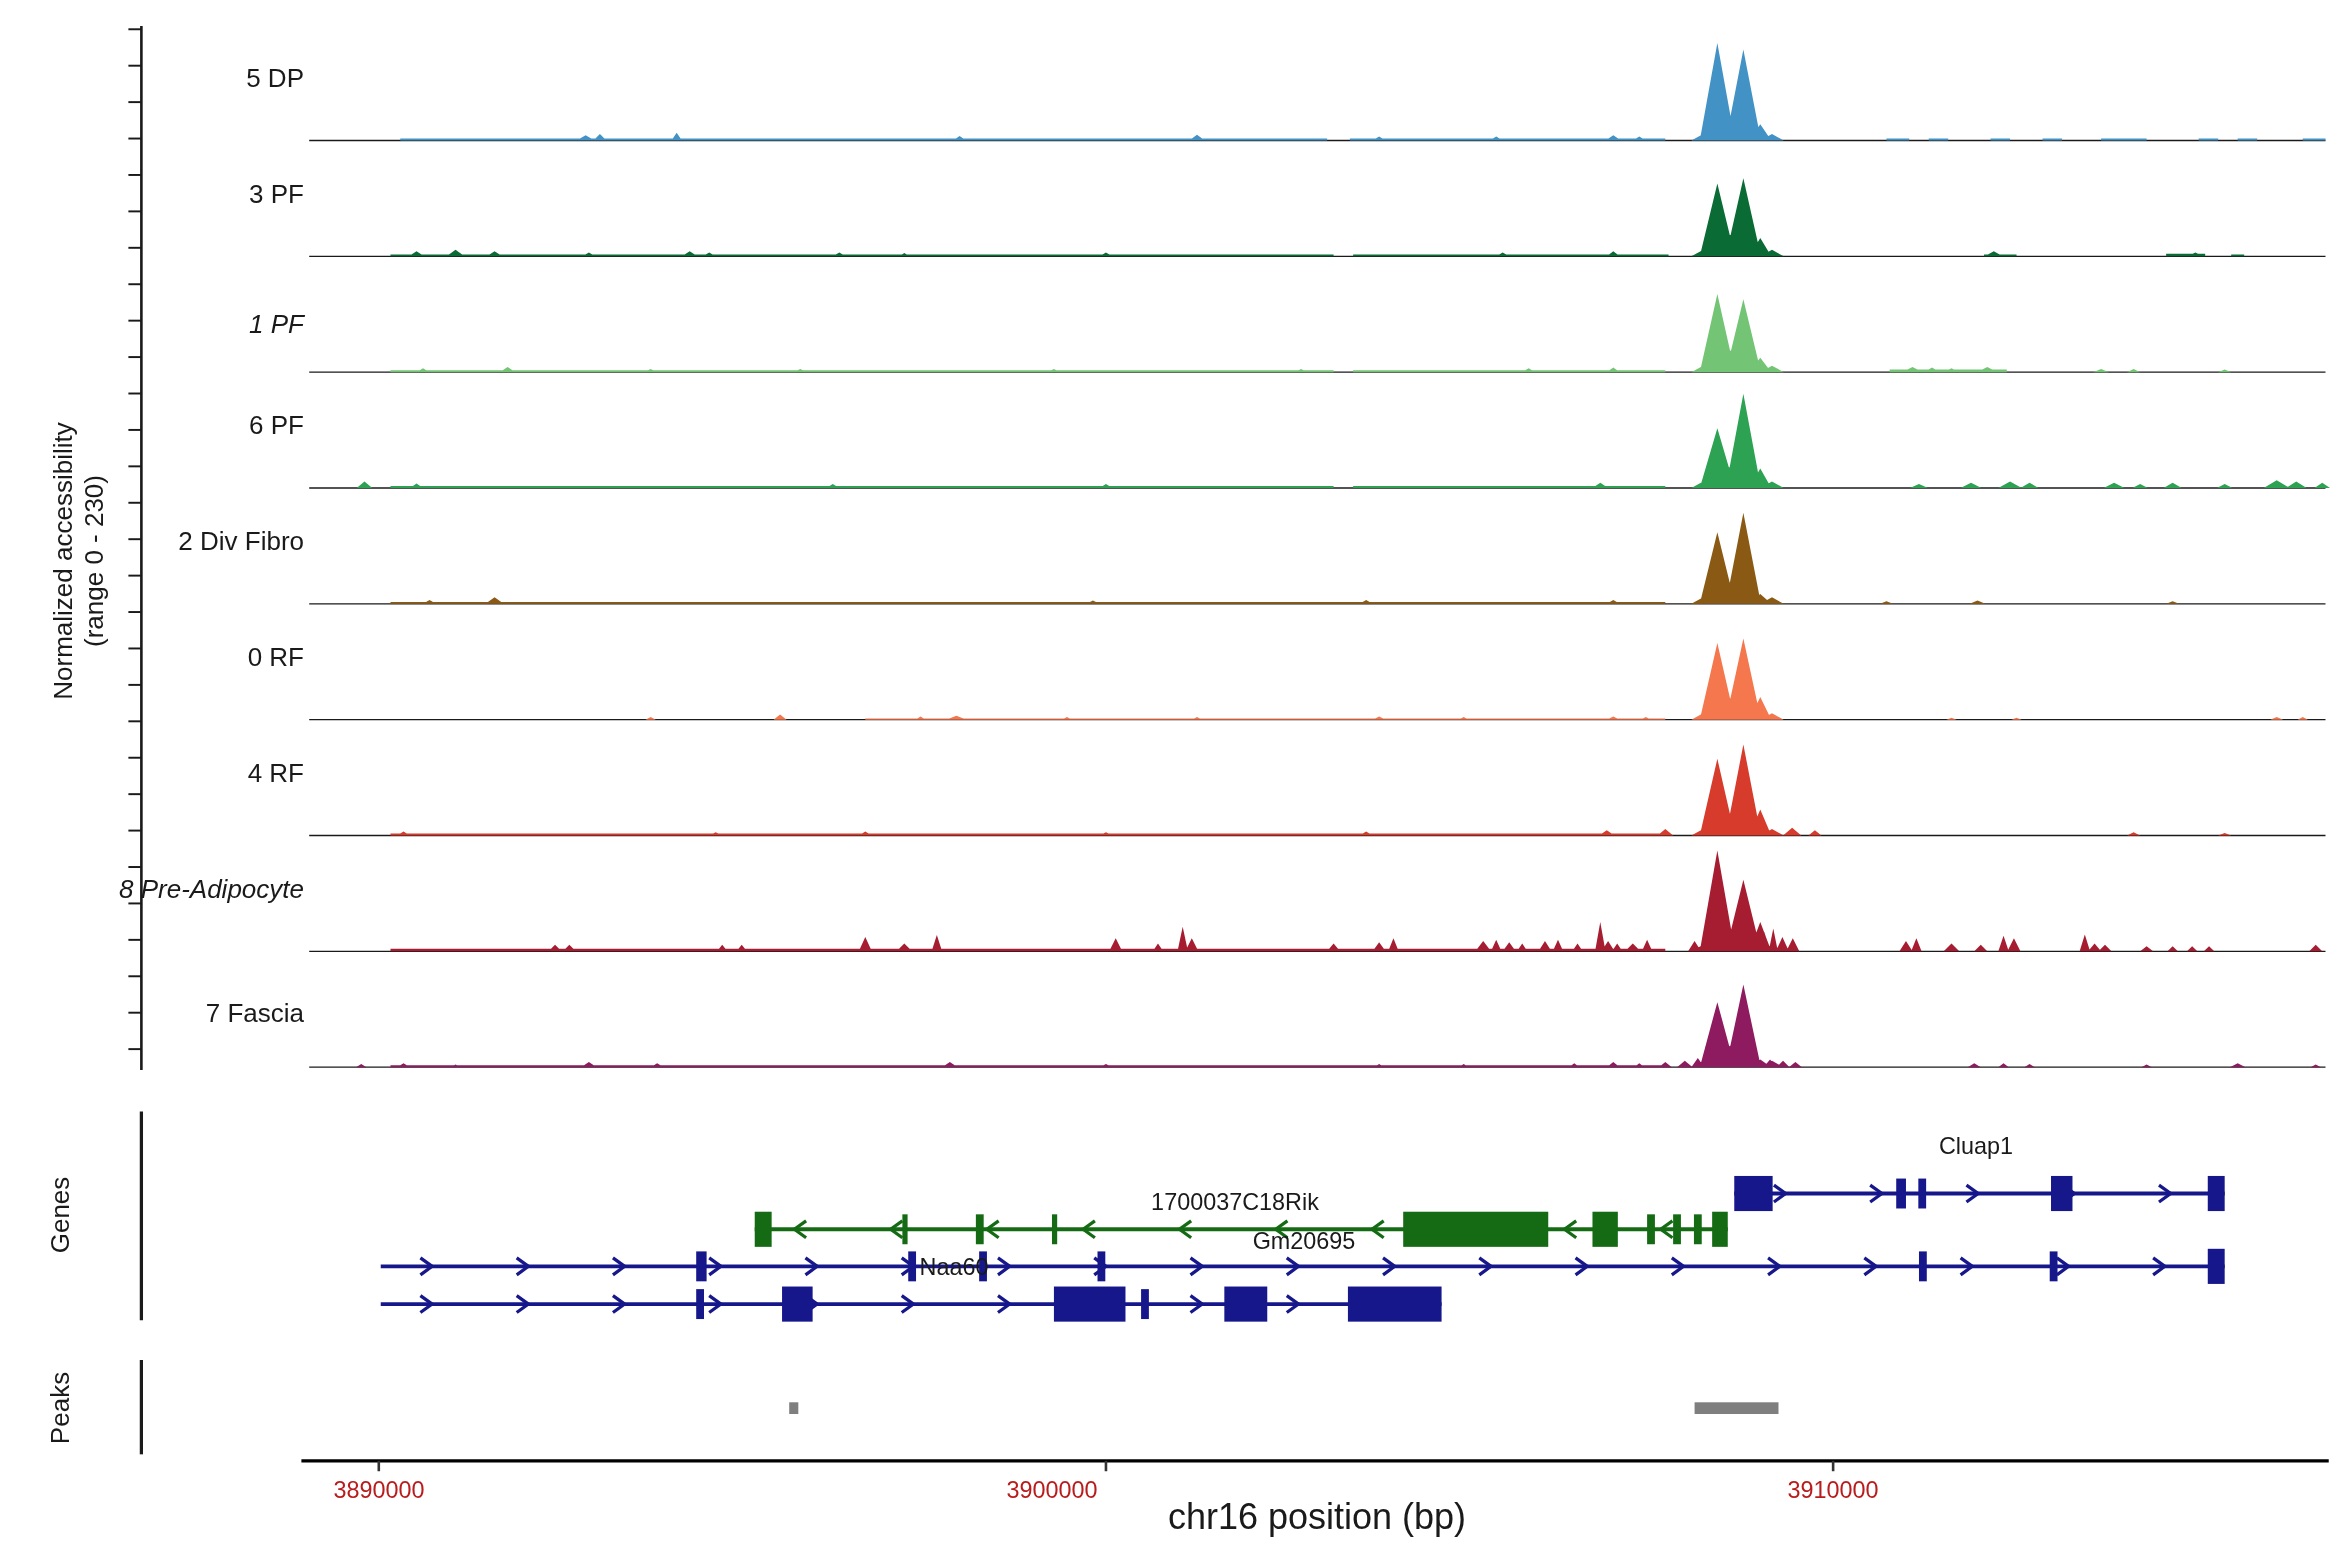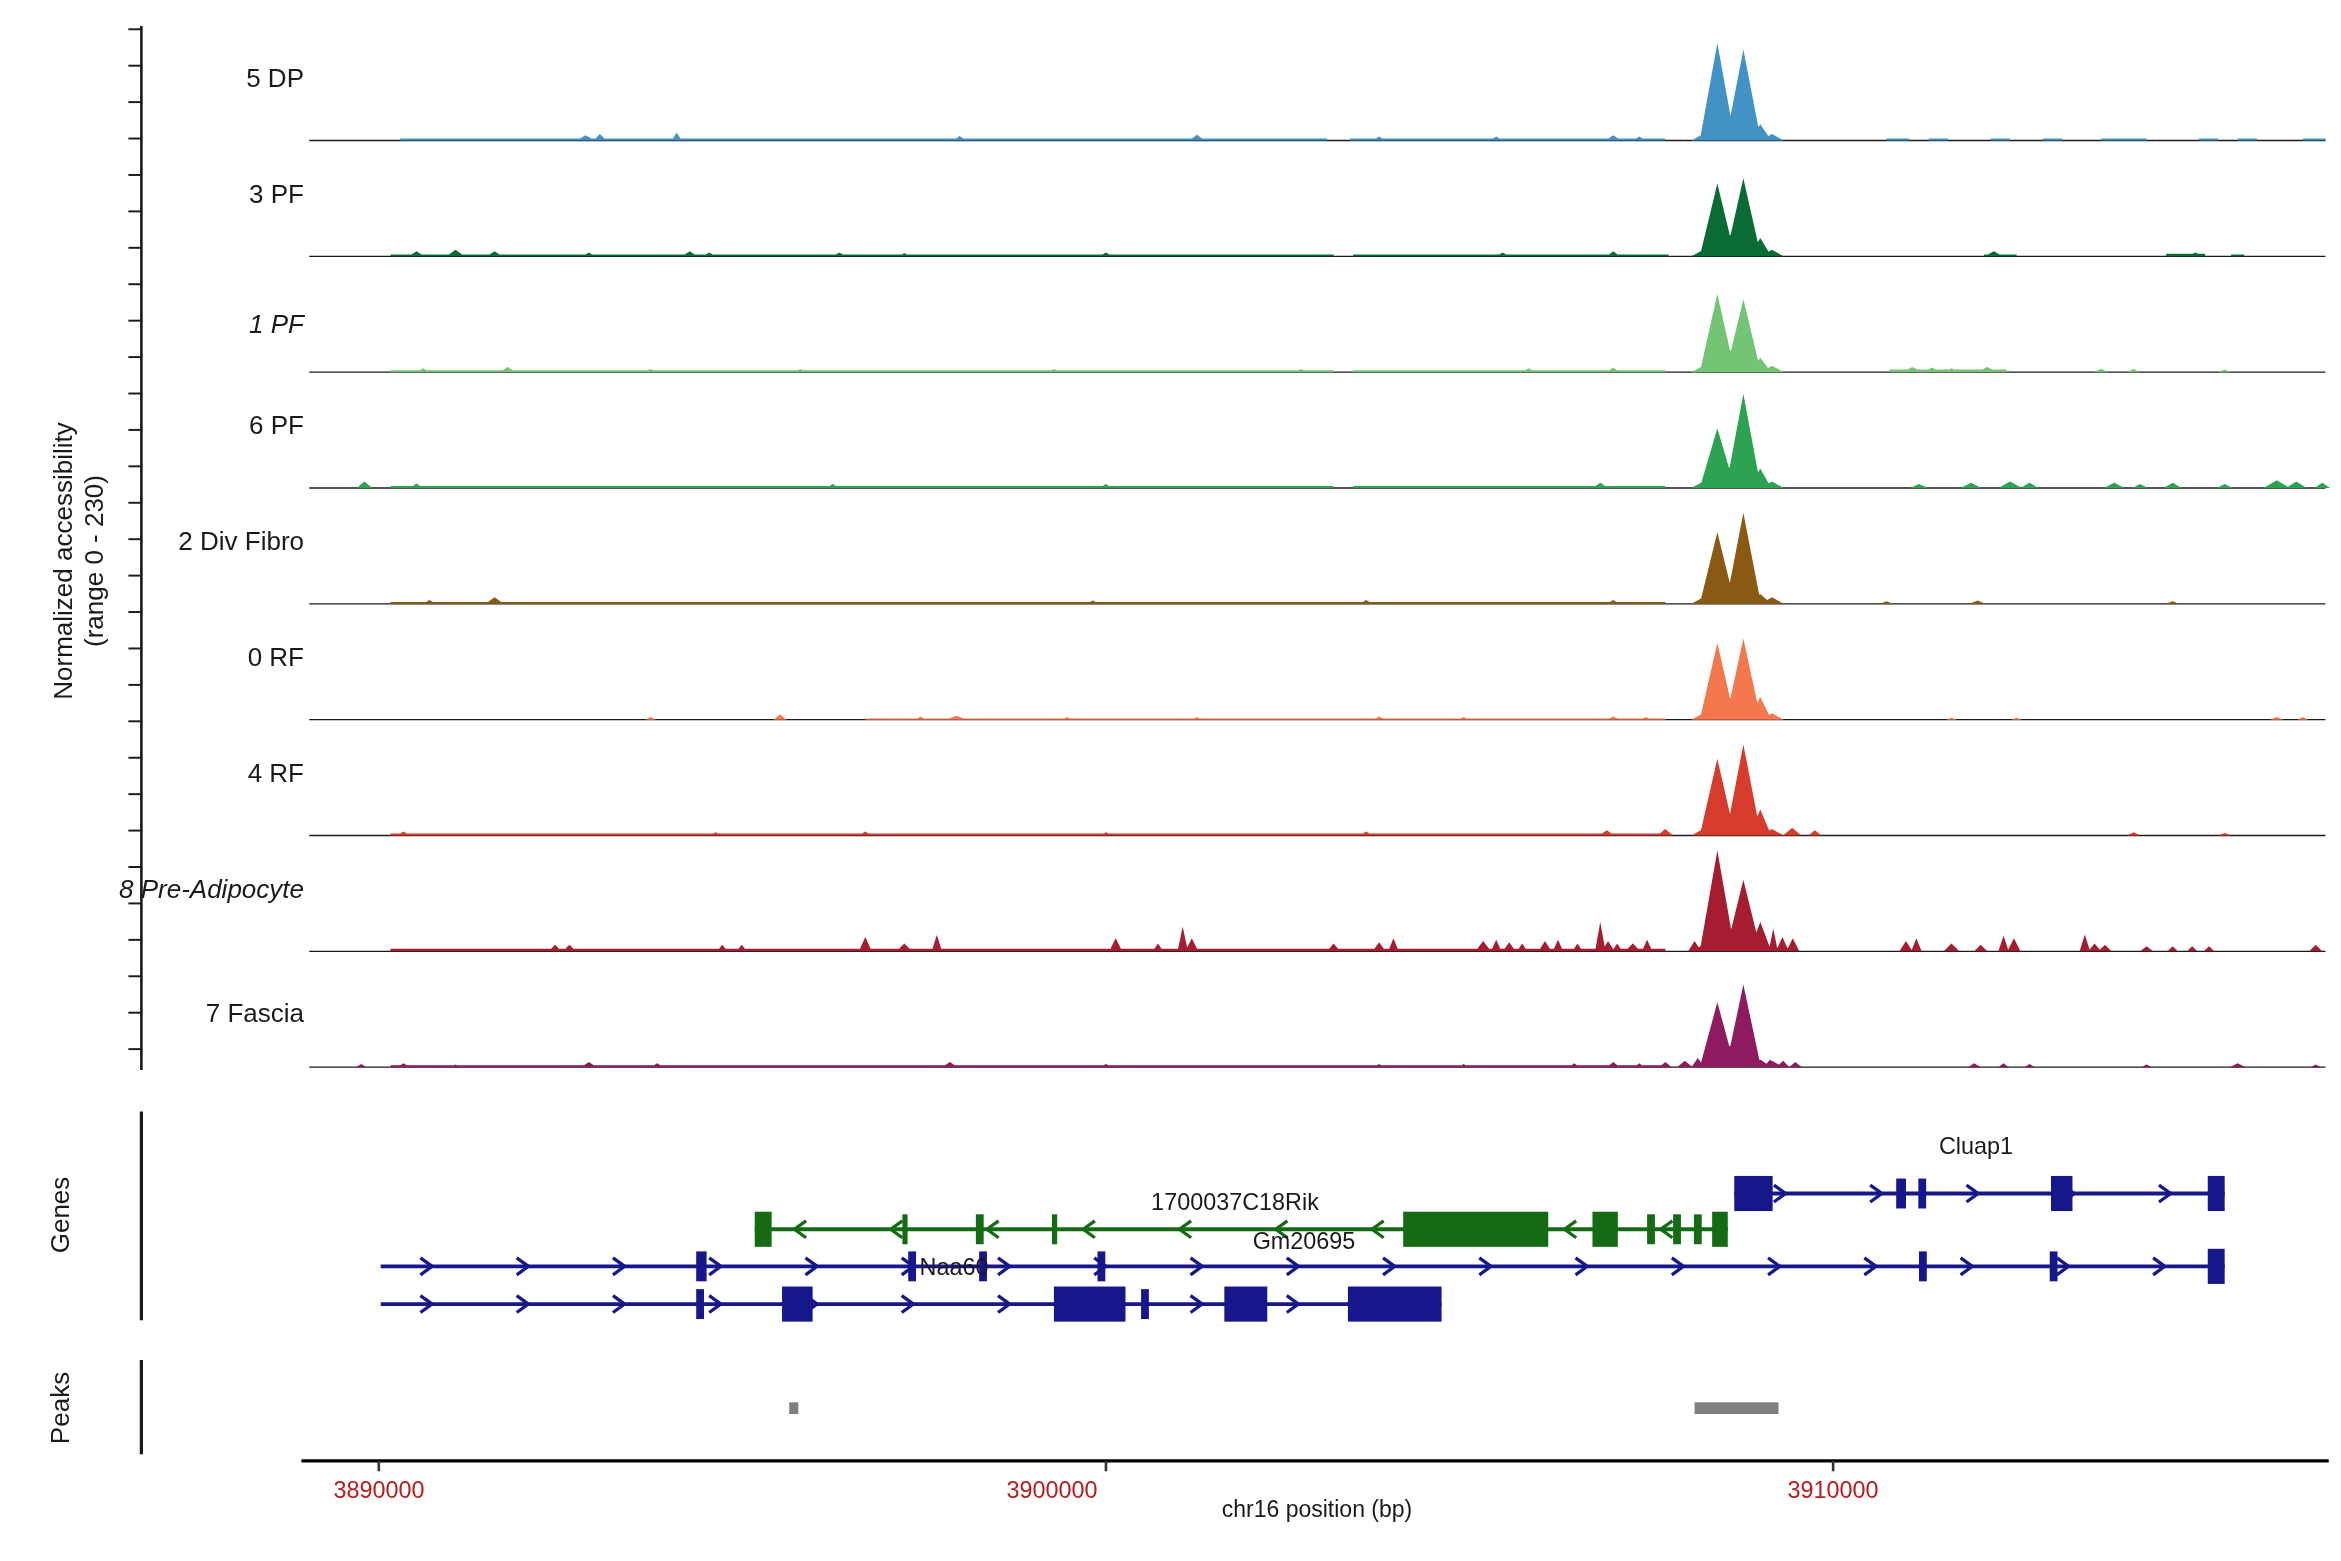--- a/index.html
+++ b/index.html
@@ -2,21 +2,21 @@
 <html style="font-size:10.4px"><head>
 <meta charset="utf-8">
 <style>
   html,body{margin:0;padding:0;background:#fff;}
   .stage{position:relative;width:2342px;height:1561px;background:#ffffff;overflow:hidden;
          font-family:"Liberation Sans", sans-serif;color:#1a1a1a;}
   svg.canvas{position:absolute;left:0;top:0;}
   .track-label{position:absolute;left:0;width:304px;text-align:right;font-size:26px;line-height:29px;white-space:nowrap;}
   .gene-label{position:absolute;font-size:23.4px;line-height:25px;transform:translate(-50%,-50%);white-space:nowrap;}
   .tick-label{position:absolute;font-size:23.4px;color:#b91c1c;transform:translateX(-50%);white-space:nowrap;}
-  .xtitle{position:absolute;left:1317px;top:1496px;font-size:23px;transform:translateX(-50%);white-space:nowrap;}
+  .xtitle{position:absolute;left:1317px;top:1496px;font-size:36px;transform:translateX(-50%);white-space:nowrap;}
   .rot{position:absolute;transform:translate(-50%,-50%) rotate(-90deg);text-align:center;white-space:nowrap;}
   .ylab{left:79px;top:561px;font-size:26px;line-height:31px;}
   .seccap{font-size:26px;}
   .genes-cap{left:60px;top:1215px;}
   .peaks-cap{left:60px;top:1408px;}
 </style>
 </head>
 <body>
 
 <div class="stage">

